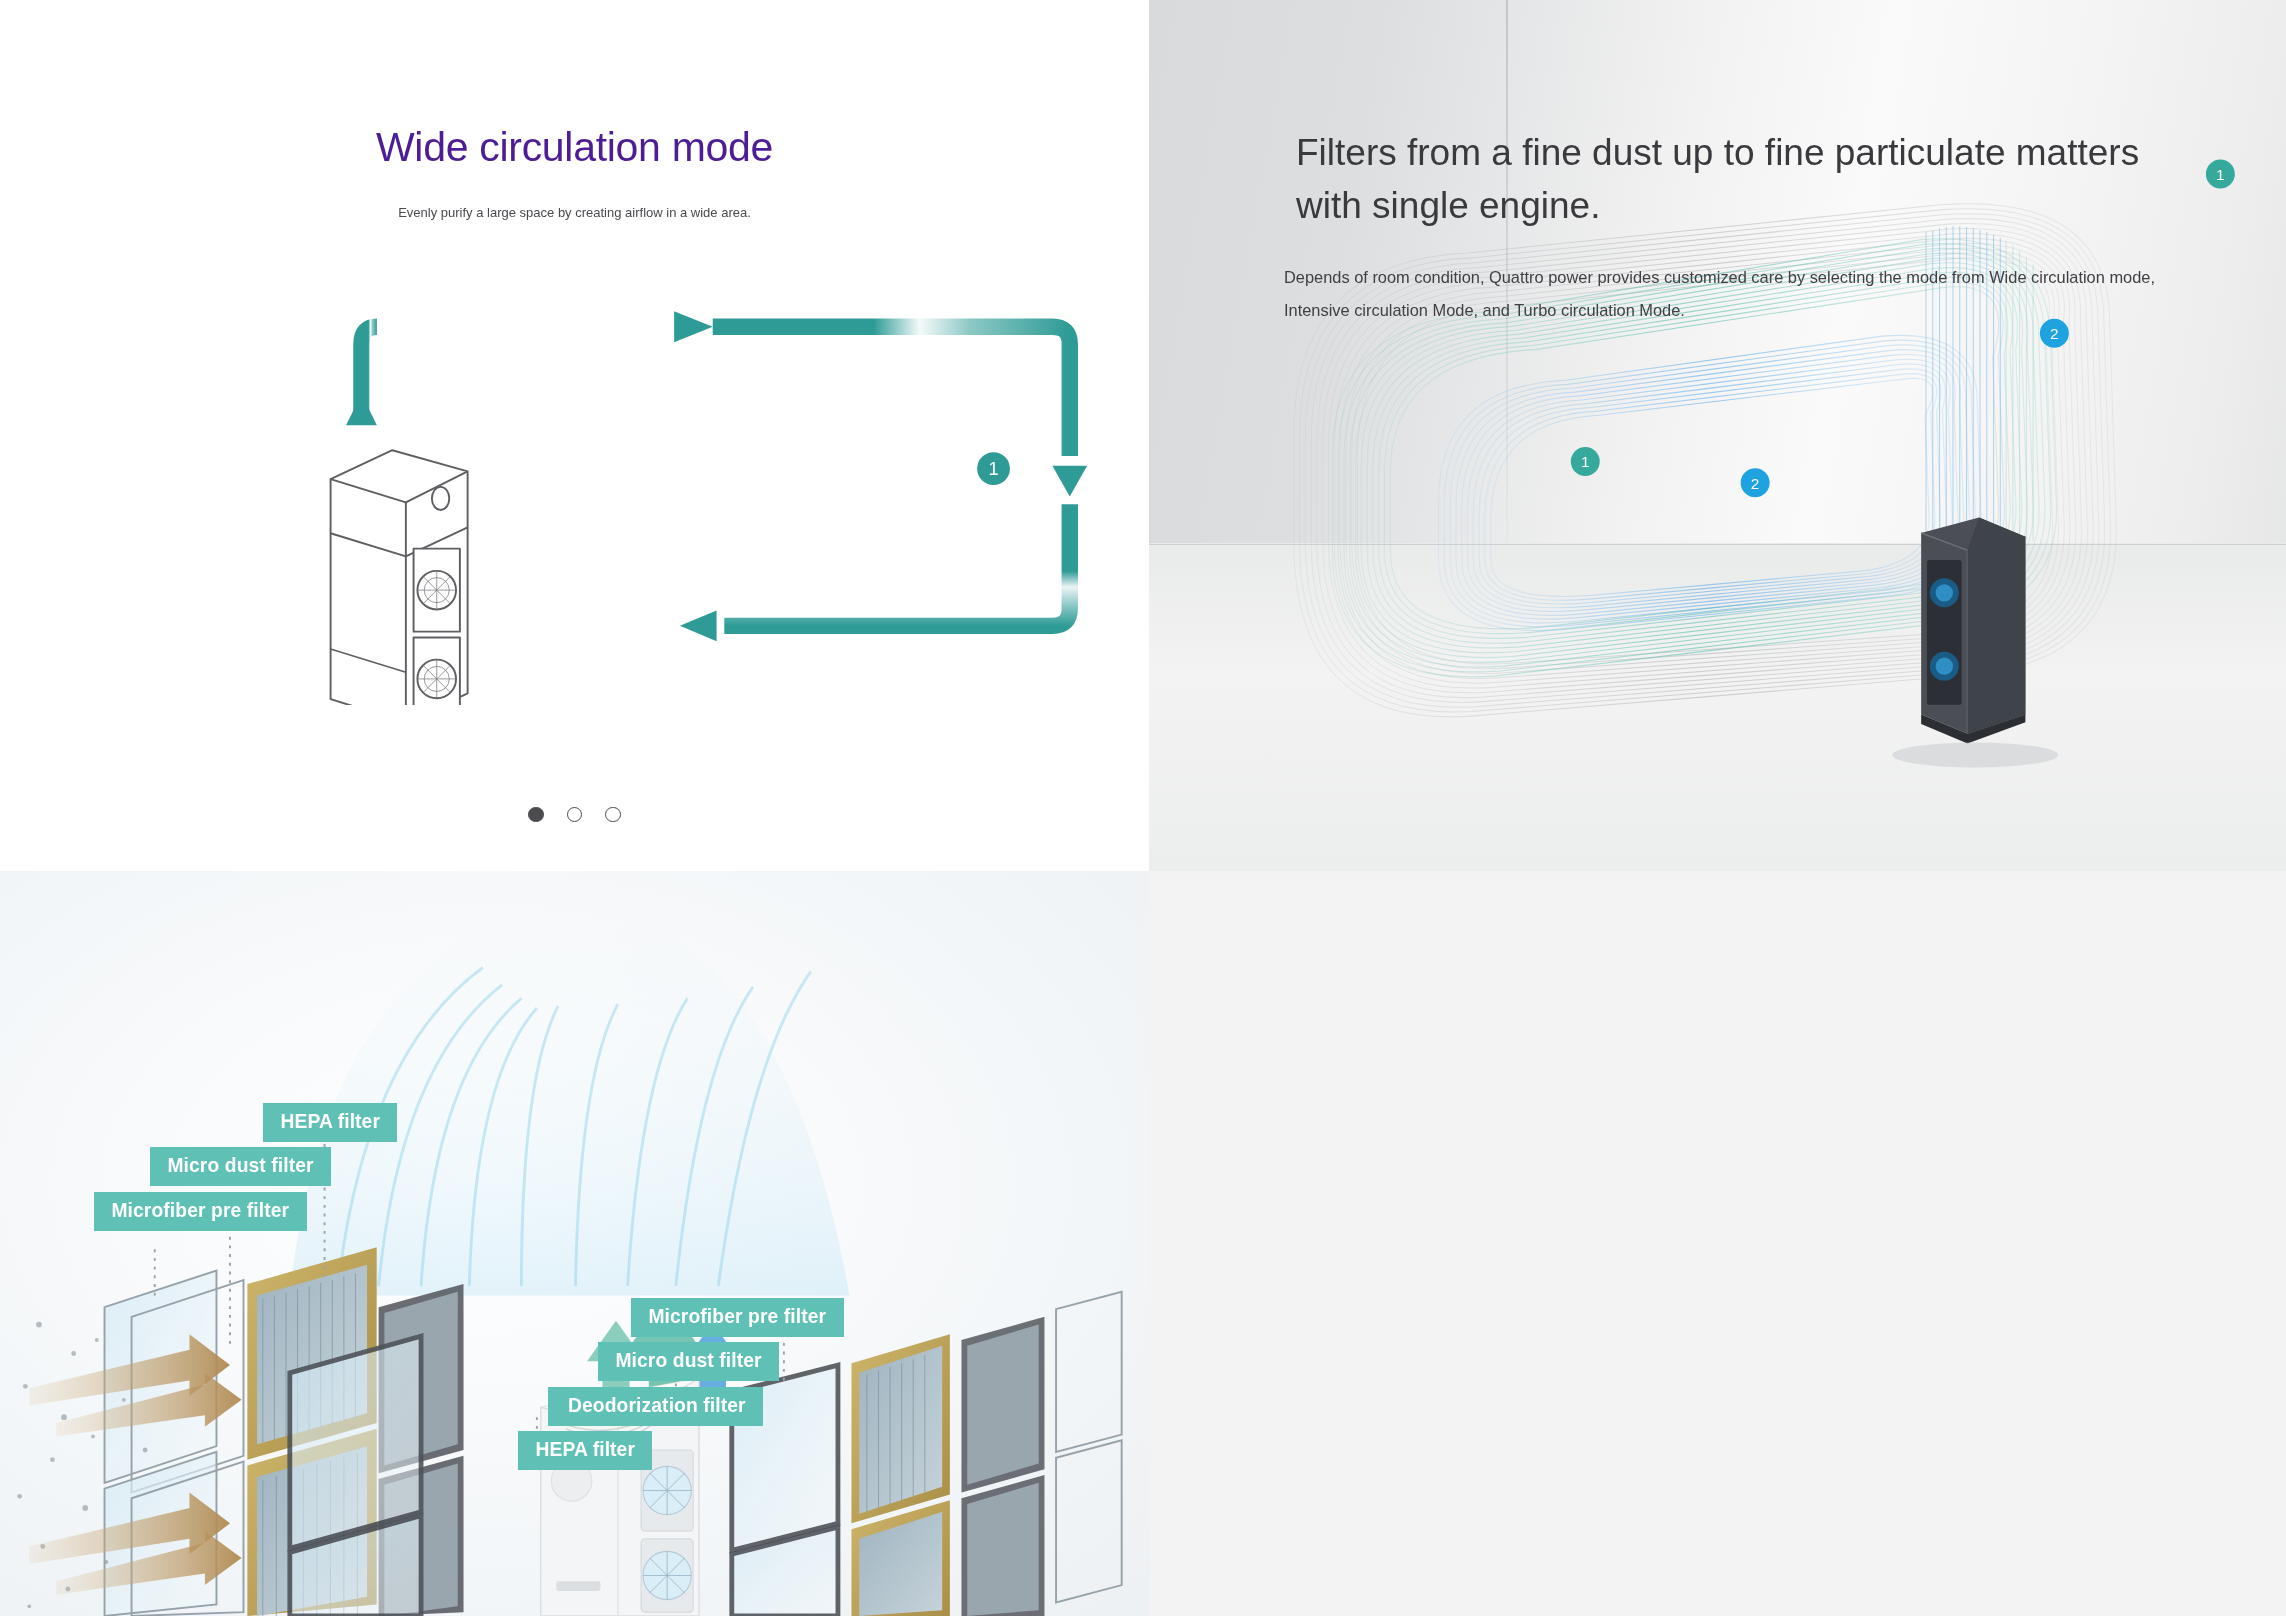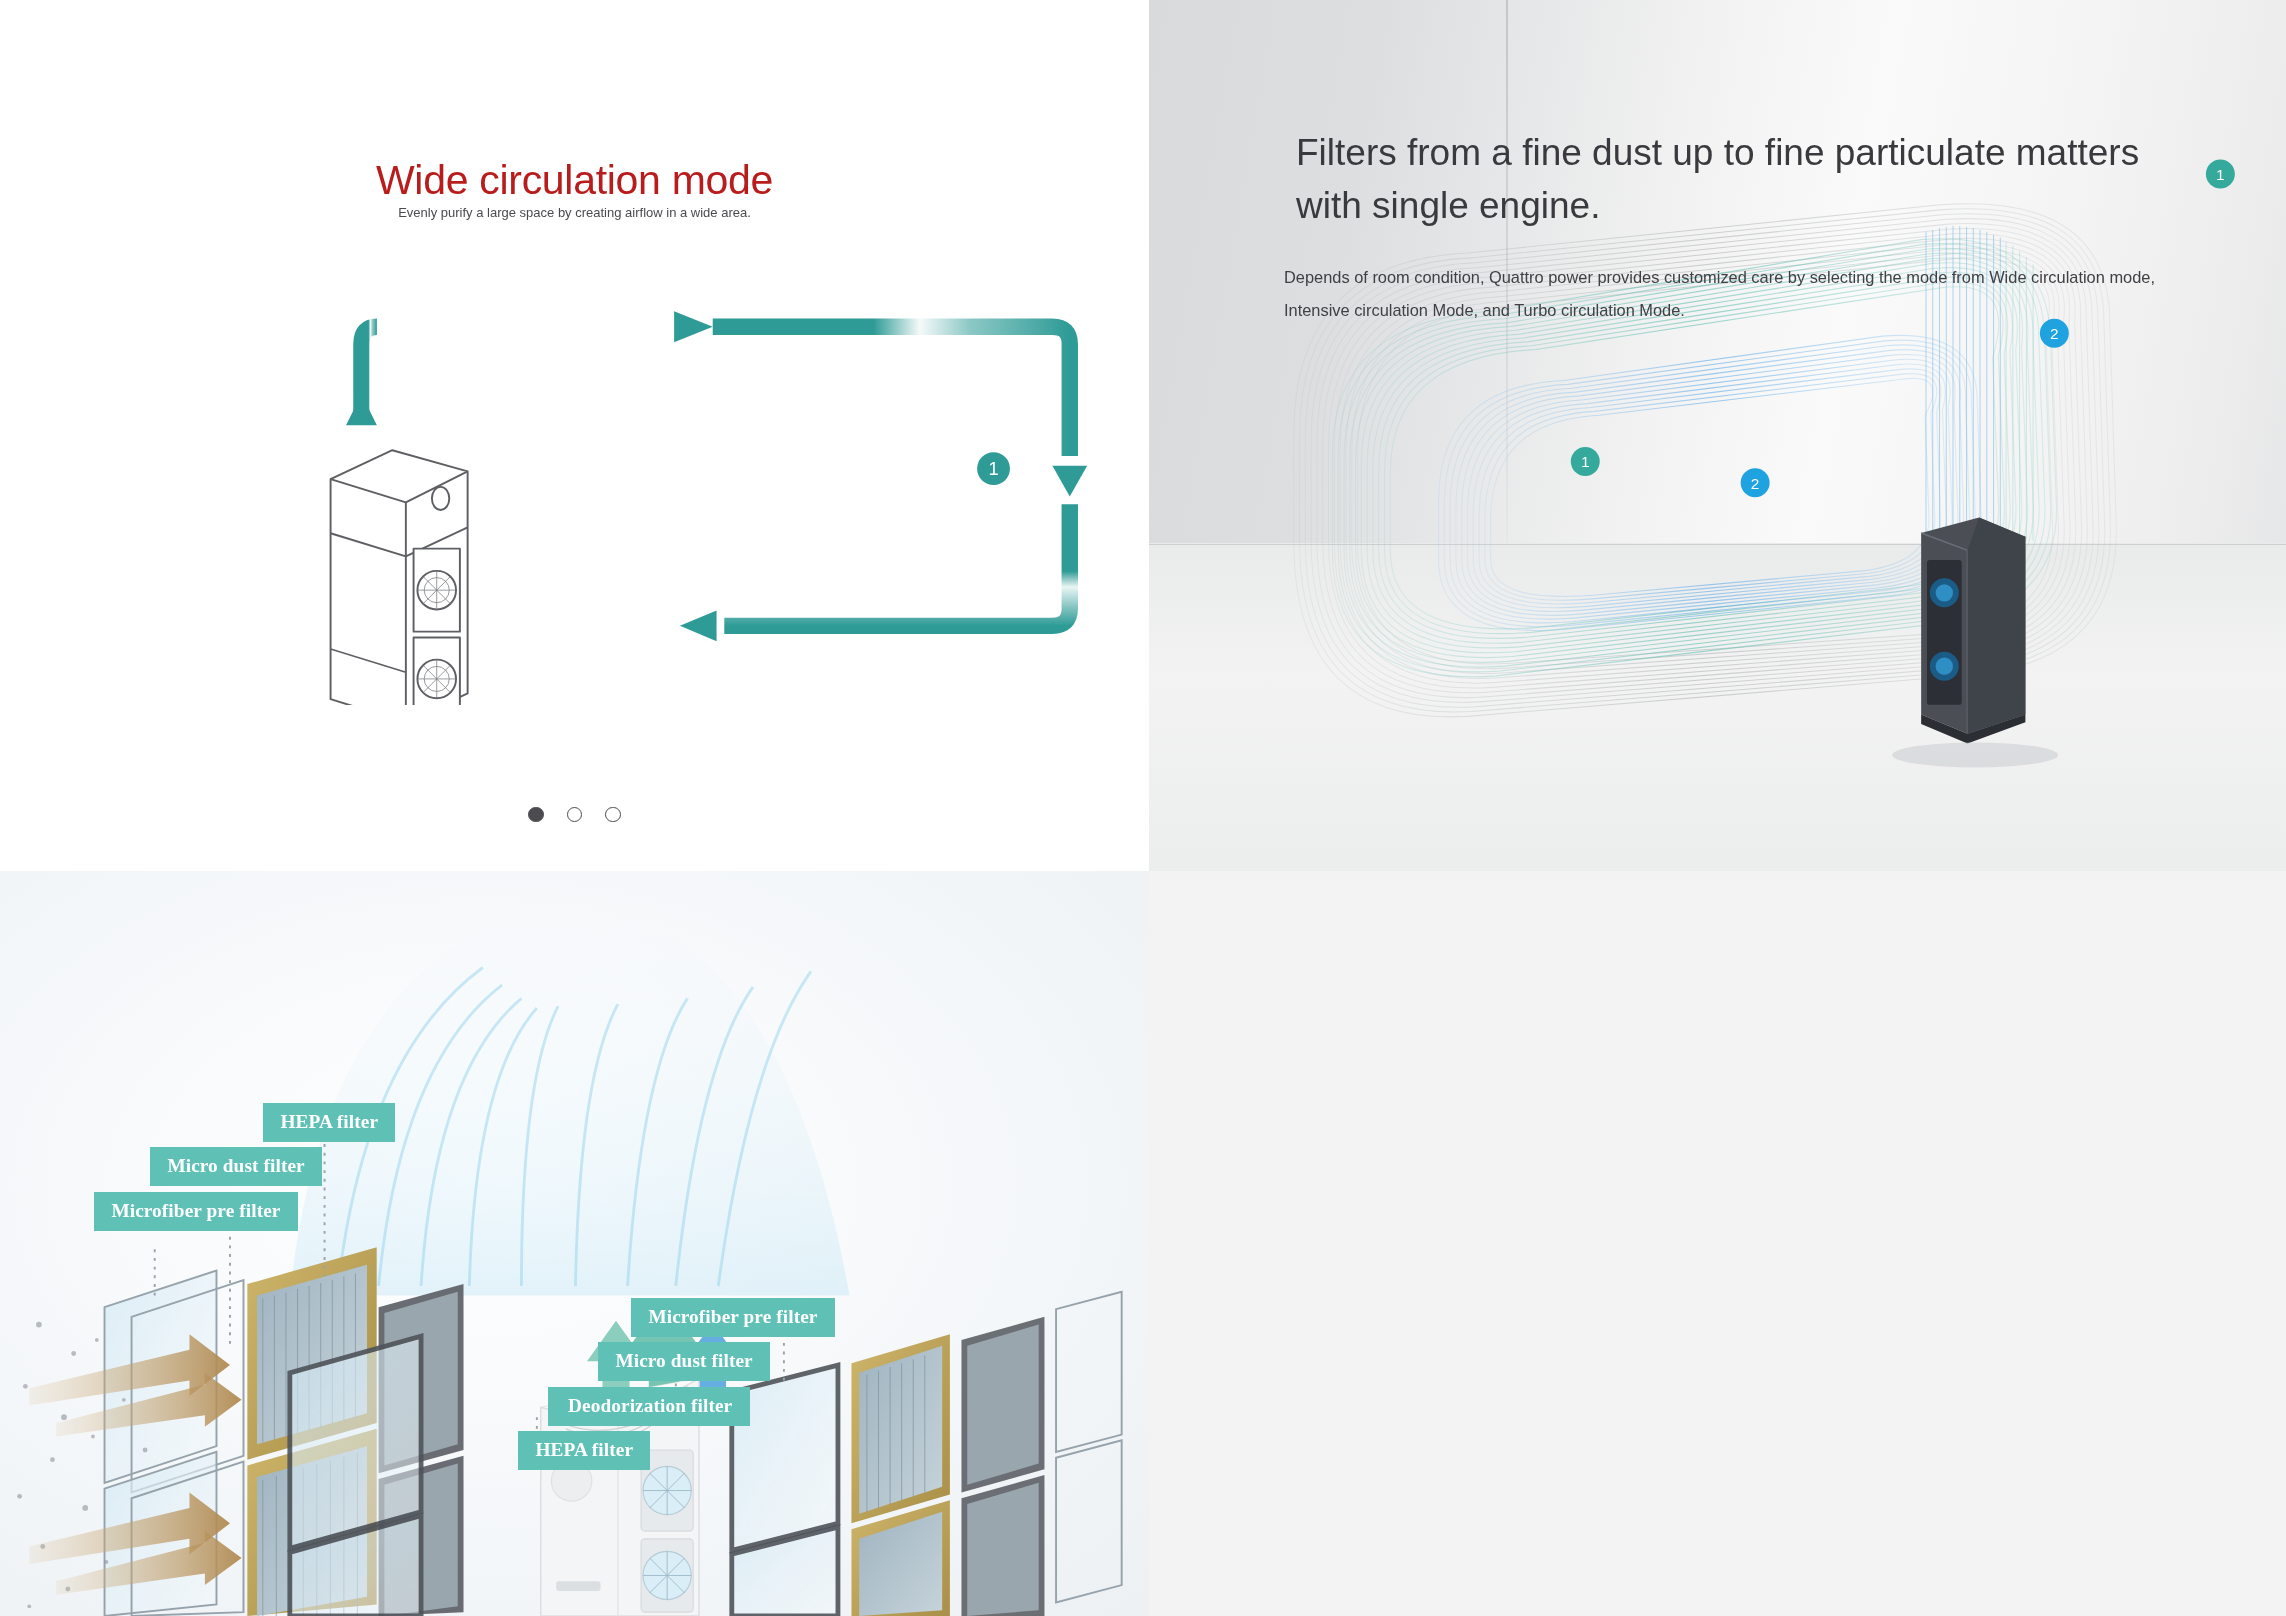--- a/index.html
+++ b/index.html
@@ -7,21 +7,21 @@
     width: 2286px; height: 1616px;
     font-family: "Liberation Sans", sans-serif;
     background: #ffffff; overflow: hidden;
   }
   .page { position: relative; width: 2286px; height: 1616px; display: grid;
           grid-template-columns: 1149px 1137px; grid-template-rows: 871px 745px; }
 
   
   .p1 { position: relative; background: #ffffff; overflow: hidden; }
   .p1-title { position: absolute; top: 124px; left: 0; width: 100%; text-align: center;
-              font-size: 41px; font-weight: 400; color: #b91c1c; letter-spacing: -0.3px; margin-top: 33px; }
+              font-size: 41px; font-weight: 400; color: #4c1d95; letter-spacing: -0.3px; }
   .p1-sub { position: absolute; top: 205px; left: 0; width: 100%; text-align: center;
             font-size: 13px; color: #4a4a4f; }
   .p1-diagram { position: absolute; top: 290px; left: 319px; width: 772px; height: 415px; }
   .p1-dots { position: absolute; top: 807px; left: 0; width: 100%;
              display: flex; justify-content: center; gap: 23px; }
   .dot { width: 15.4px; height: 15.4px; border-radius: 50%; border: 1.9px solid #4c4c50; }
   .dot.on { background: #4c4c50; }
 
   
   .p2 { position: relative; overflow: hidden;
@@ -39,21 +39,21 @@
   .p2-body { position: absolute; top: 261px; left: 135px; width: 908px;
              font-size: 16.4px; line-height: 2.0; color: #3f3f44; }
   .p2-stage { position: absolute; inset: 0; }
 
   
   .p3 { position: relative; overflow: hidden;
         background: radial-gradient(1159px 753px at 42% 42%, #ffffff 0%, #f4f7f9 48%, #e8edf1 100%); }
   .p3-stage { position: absolute; inset: 0; }
   .tag { position: absolute; background: #5fc0b6; color: #ffffff;
          font-size: 19.3px; font-weight: 700; letter-spacing: 0.1px;
-         padding: 7.7px 17.4px 8.7px; white-space: nowrap; line-height: 1.15; font-family: Liberation Serif, serif; }
+         padding: 7.7px 17.4px 8.7px; white-space: nowrap; line-height: 1.15; }
 
   
   .p4 { position: relative; background: #f3f3f3; overflow: hidden; }
   .p4-inner { position: absolute; left: 83px; top: 0; width: 618px; height: 100%; }
 </style>
 </head>
 <body>
 
 <div class="page">
 

